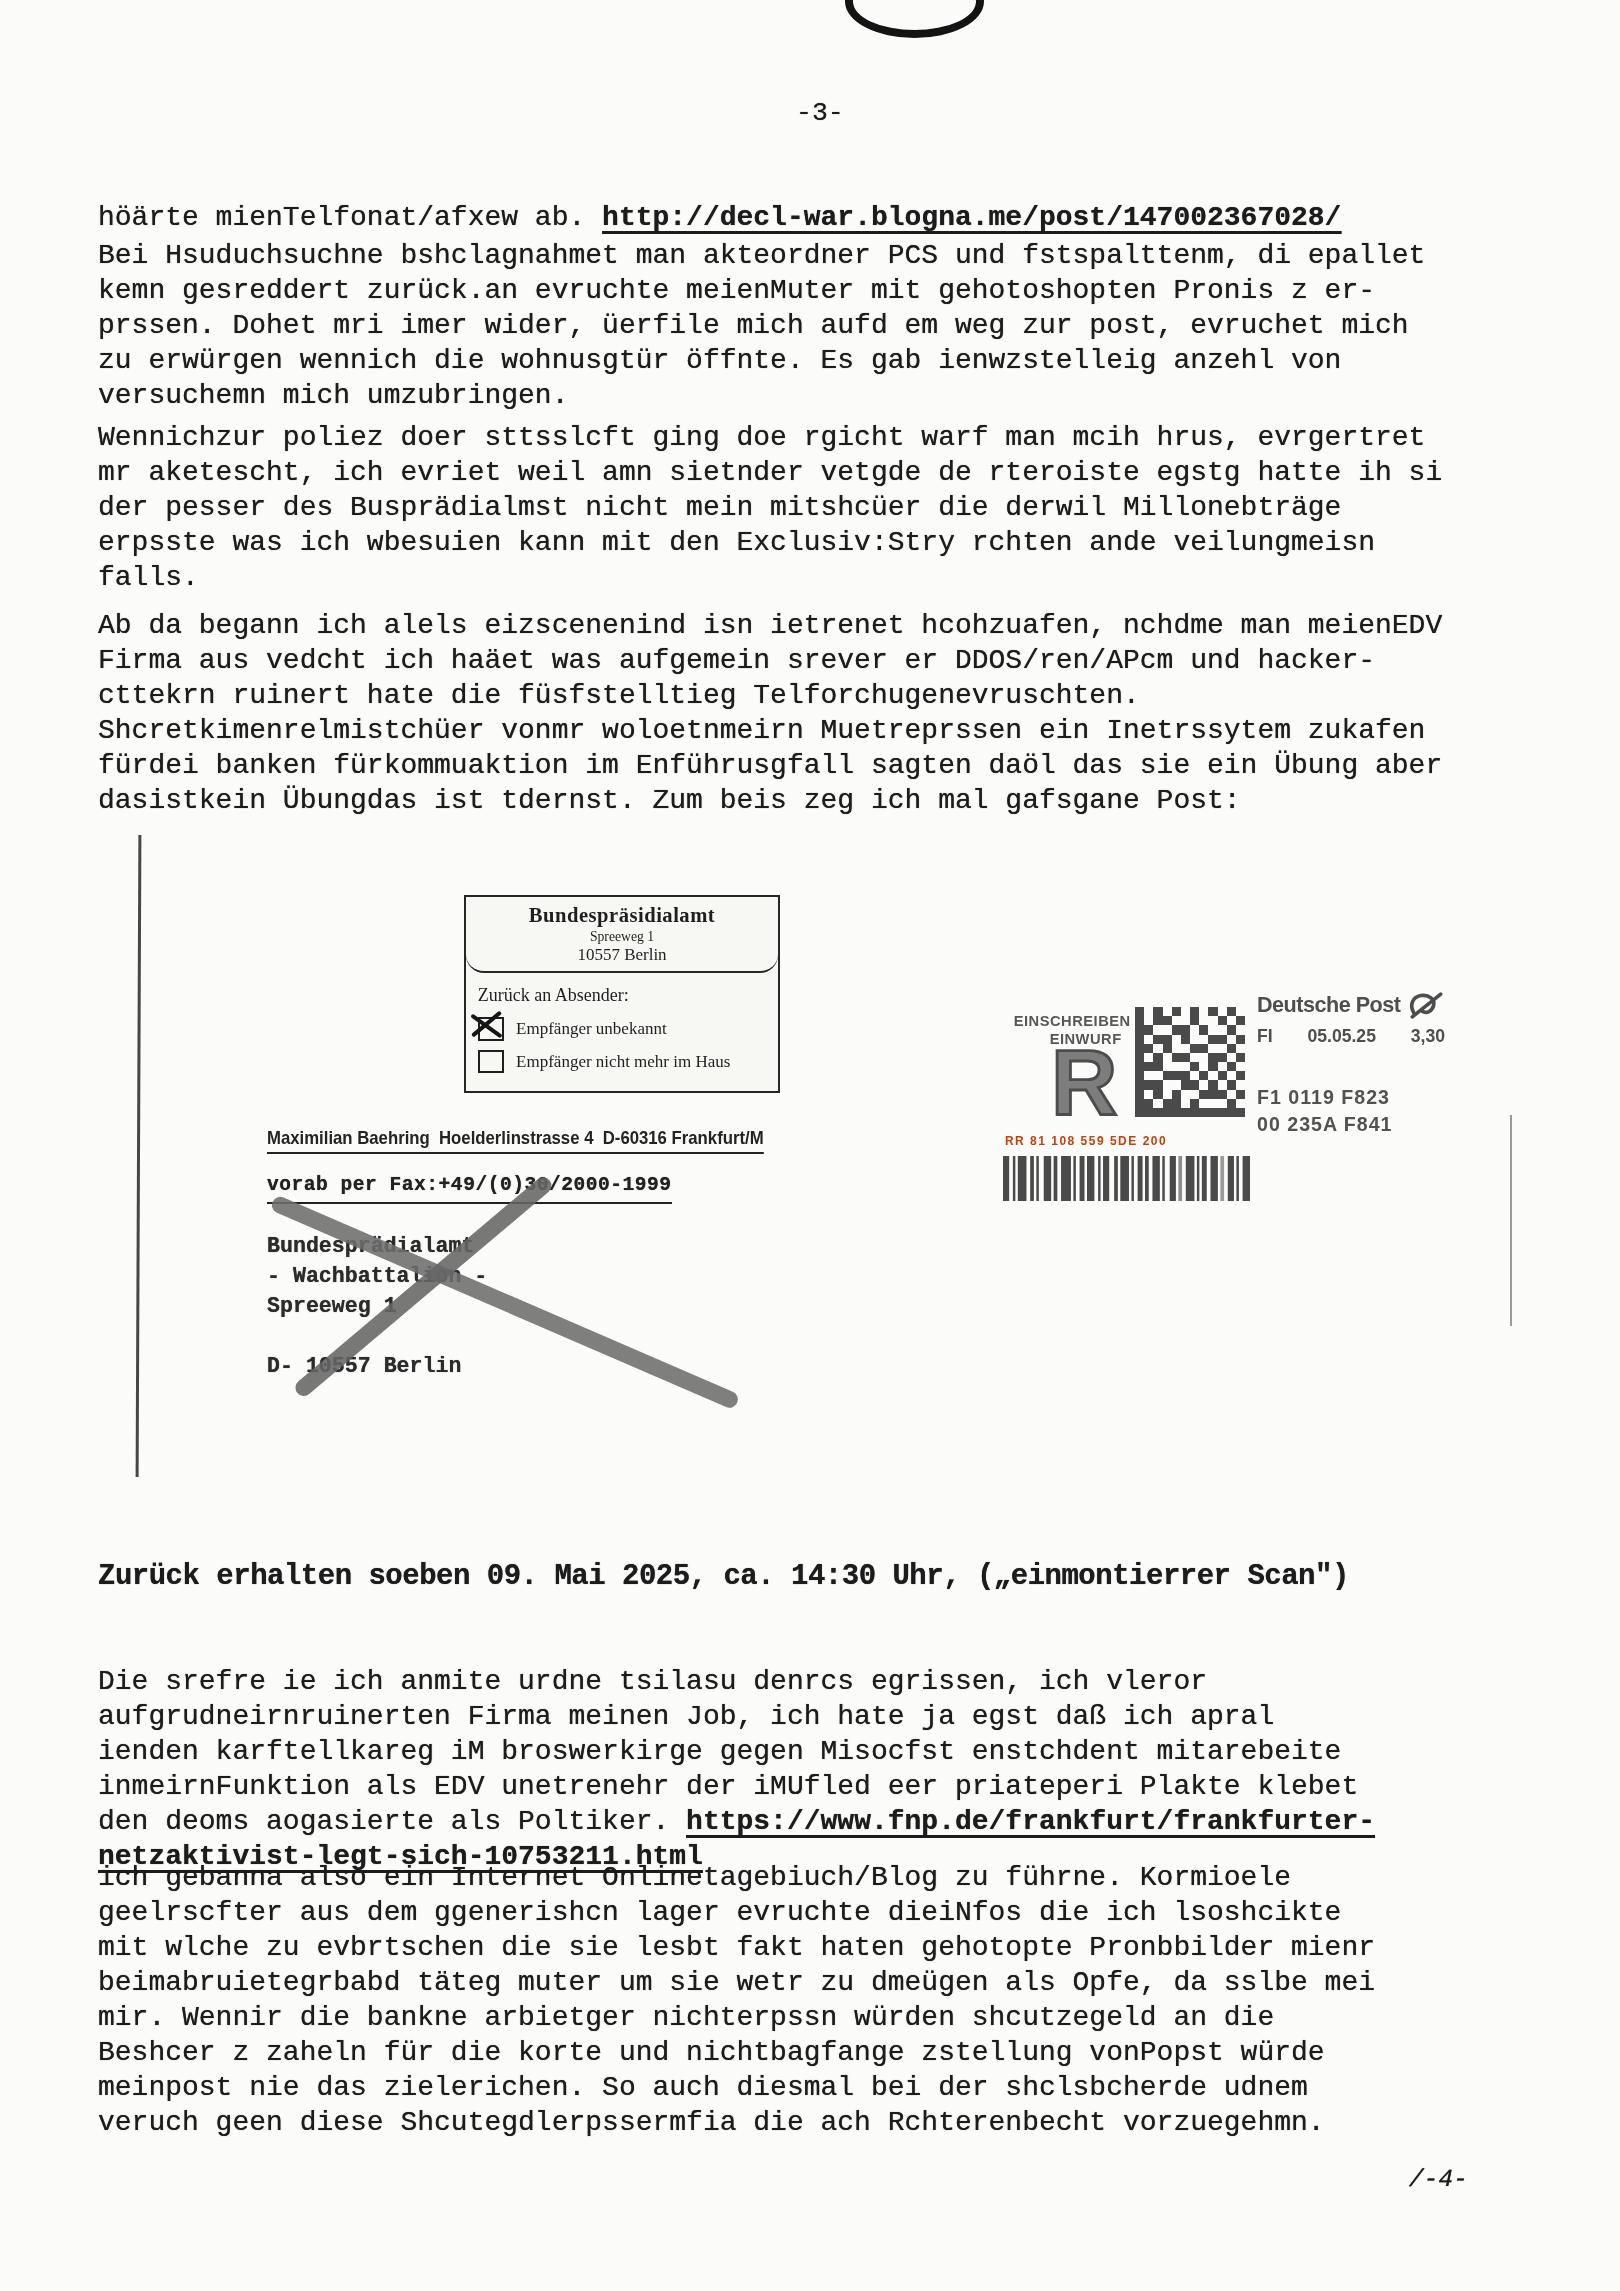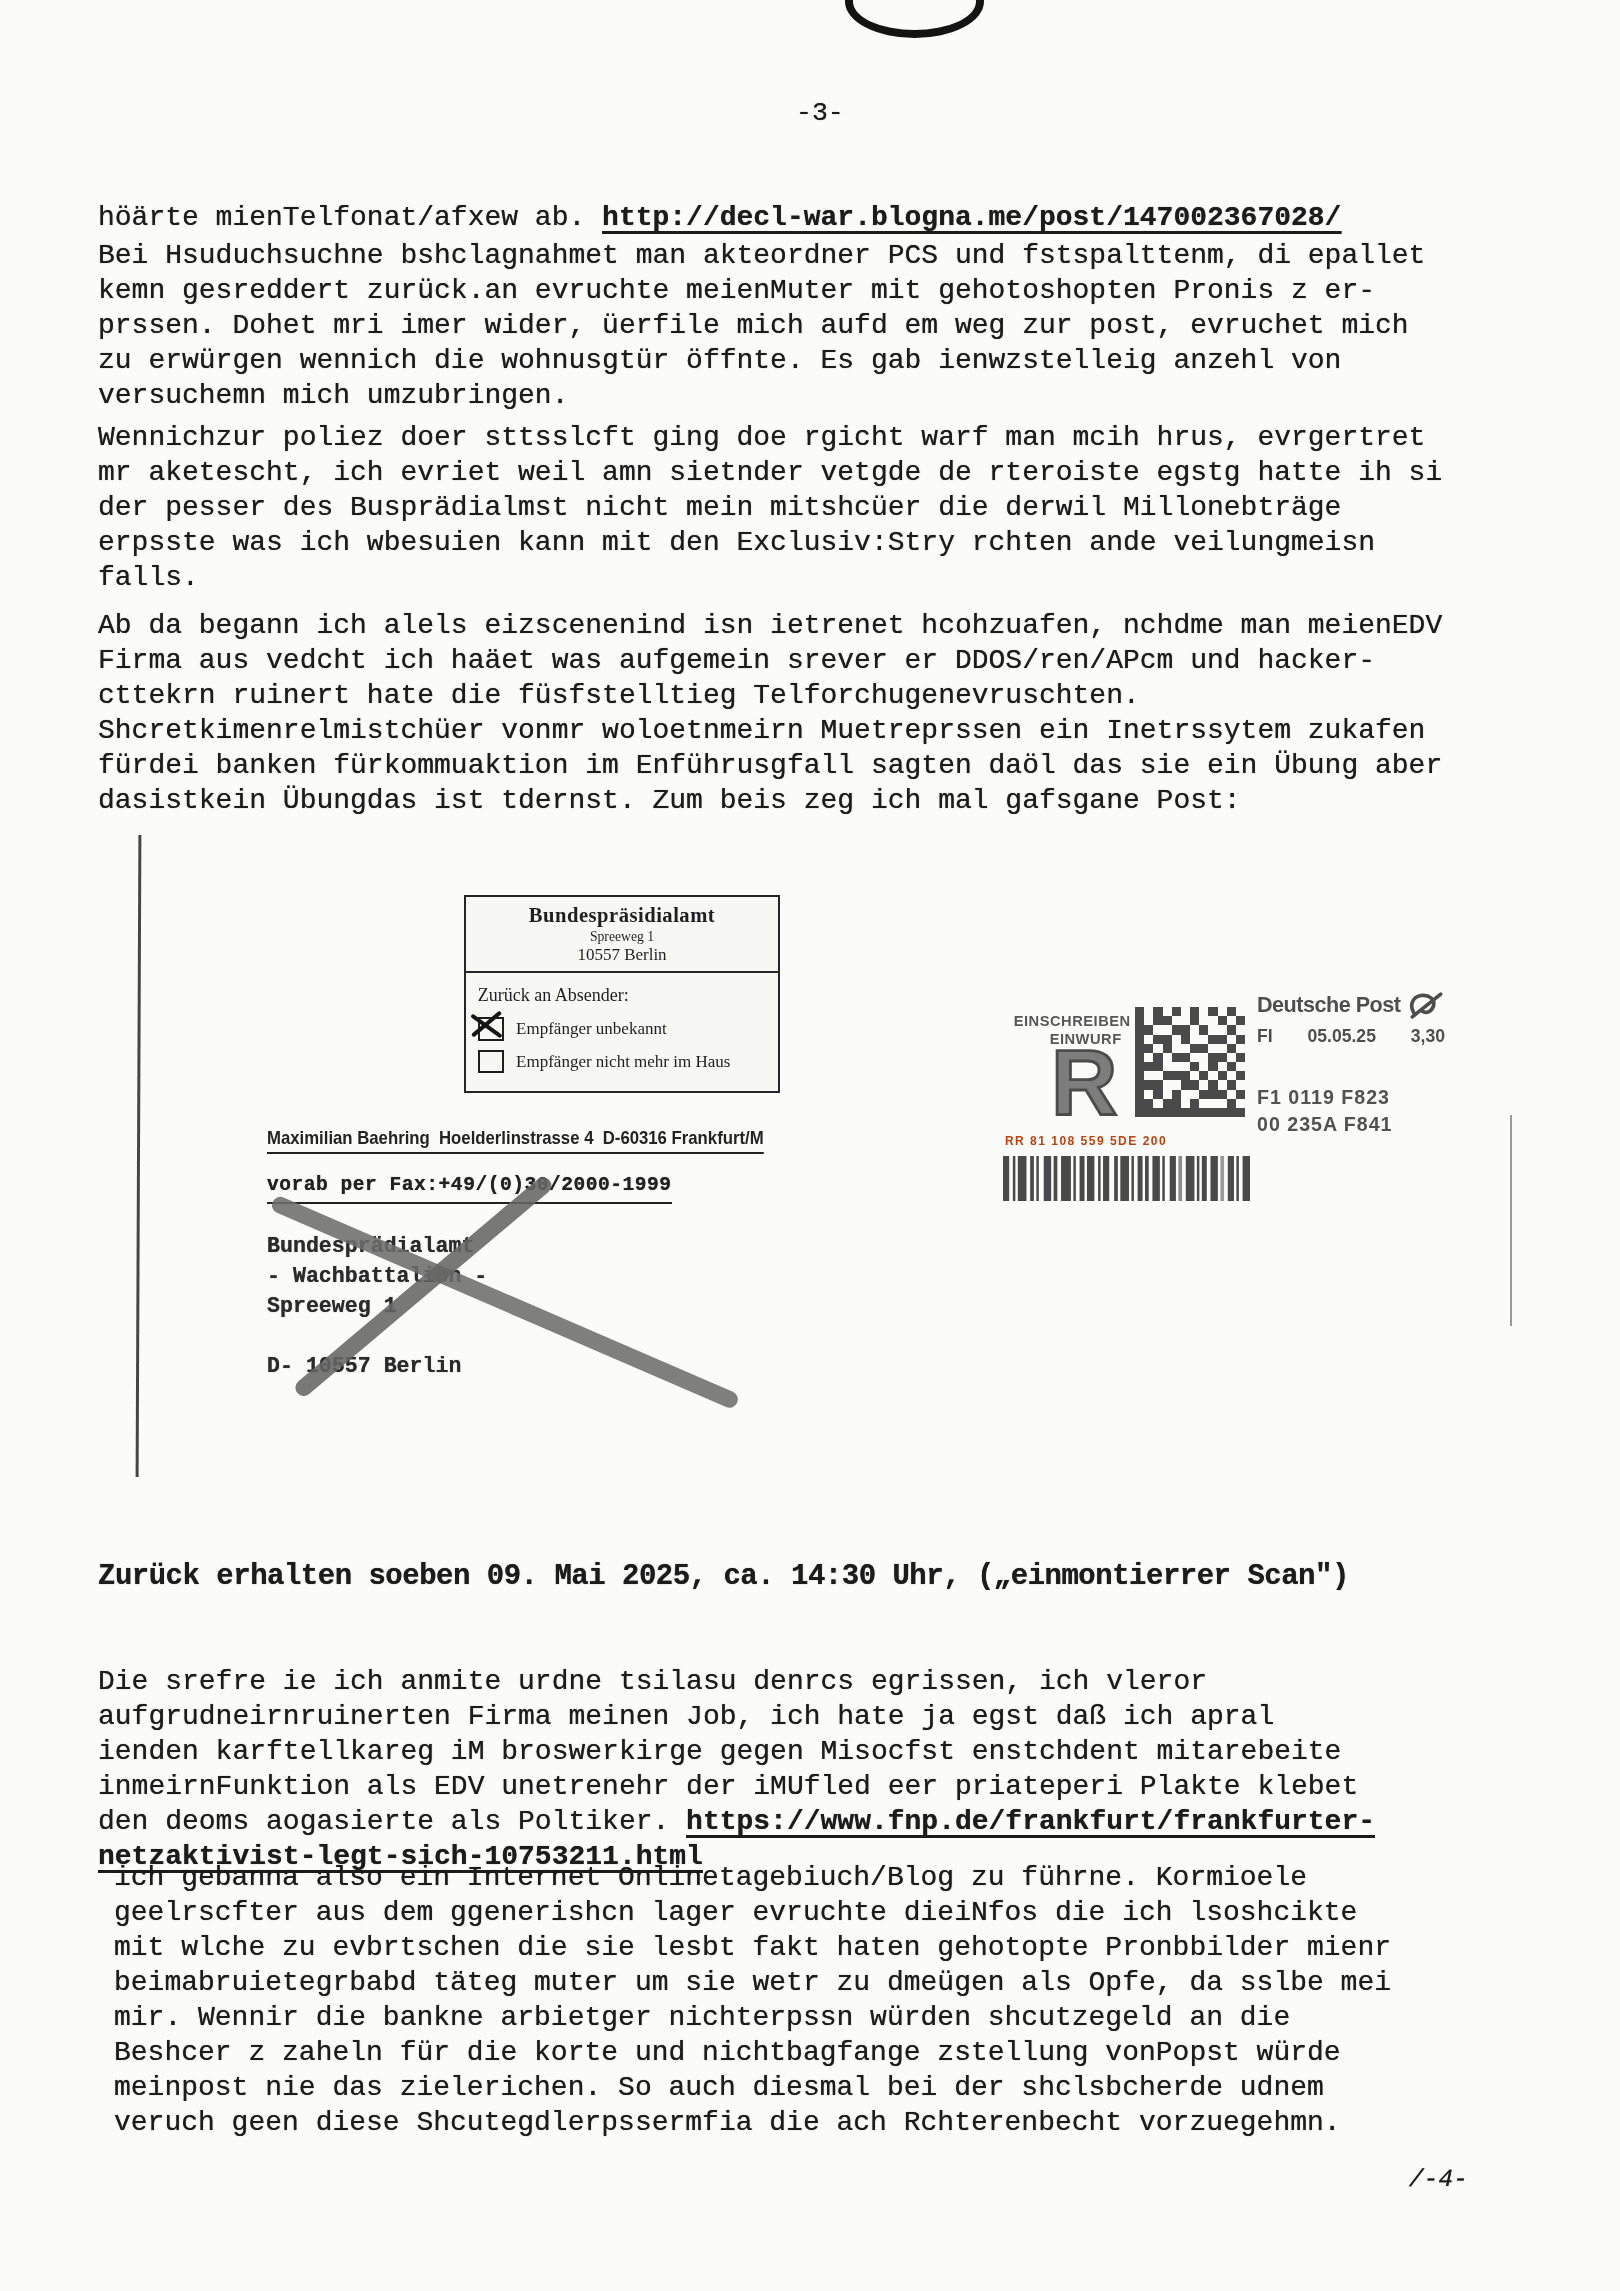--- a/index.html
+++ b/index.html
@@ -20,21 +20,21 @@
   
   .punch{left:845px;top:-35px;width:123px;height:57px;border:8.8px solid #141414;
          border-radius:50%;background:transparent;}
   
   .scan-edge-left{left:137px;top:835px;width:2.9px;height:642px;background:#474747;
                   transform:rotate(0.25deg);}
   .scan-edge-right{left:1510px;top:1115px;width:2px;height:211px;background:#9a9a9a;}
   .return-label{left:464px;top:895px;width:312px;border:2.9px solid #262626;
                 font-family:"Liberation Serif","DejaVu Serif",serif;color:#1f1f1f;
                 filter:blur(0.5px);background:#f7f7f4;}
-  .rl-head{border-bottom:2.9px solid #262626;text-align:center;padding:6.9px 3.9px 5.9px;}
+  .rl-head{border-bottom:2.9px solid #262626;text-align:center;padding:6.9px 3.9px 5.9px;border-radius:18px;}
   .rl-name{font-size:20.6px;font-weight:bold;letter-spacing:0.5px;}
   .rl-street{font-size:13.7px;margin-top:2px;}
   .rl-city{font-size:17px;}
   .rl-body{padding:11.8px 7.8px 17.6px 11.8px;}
   .rl-title{font-size:18px;margin-bottom:11.8px;}
   .opt{display:flex;align-items:center;gap:11.8px;font-size:17px;margin-top:8.8px;}
   .cb{width:22.5px;height:19.6px;border:2.9px solid #1e1e1e;position:relative;flex:none;}
   .cb.checked::before,.cb.checked::after{content:"";position:absolute;width:37px;height:3.9px;
       background:#161616;left:-11.8px;top:4.9px;border-radius:2px;}
   .cb.checked::before{transform:rotate(36deg);}
@@ -255,21 +255,21 @@
 
   <div class="abs typed" style="left:98px;top:1629px;">
     <span>Die srefre ie ich anmite urdne tsilasu denrcs egrissen, ich vleror
 aufgrudneirnruinerten Firma meinen Job, ich hate ja egst daß ich apral
 ienden karftellkareg iM broswerkirge gegen Misocfst enstchdent mitarebeite
 inmeirnFunktion als EDV unetrenehr der iMUfled eer priateperi Plakte klebet
 den deoms aogasierte als Poltiker. </span><span class="doclink">https://www.fnp.de/frankfurt/frankfurter-
 netzaktivist-legt-sich-10753211.html</span>
   </div>
 
-  <div class="abs typed" style="left:98px;top:1860px;margin-left:16px;">ich gebanna also ein Internet Onlinetagebiuch/Blog zu führne. Kormioele
+  <div class="abs typed" style="left:98px;top:1860px;">ich gebanna also ein Internet Onlinetagebiuch/Blog zu führne. Kormioele
 geelrscfter aus dem ggenerishcn lager evruchte dieiNfos die ich lsoshcikte
 mit wlche zu evbrtschen die sie lesbt fakt haten gehotopte Pronbbilder mienr
 beimabruietegrbabd täteg muter um sie wetr zu dmeügen als Opfe, da sslbe mei
 mir. Wennir die bankne arbietger nichterpssn würden shcutzegeld an die
 Beshcer z zaheln für die korte und nichtbagfange zstellung vonPopst würde
 meinpost nie das zielerichen. So auch diesmal bei der shclsbcherde udnem
 veruch geen diese Shcutegdlerpssermfia die ach Rchterenbecht vorzuegehmn.</div>
 
   <div class="abs pagenum-bottom">/-4-</div>
 

